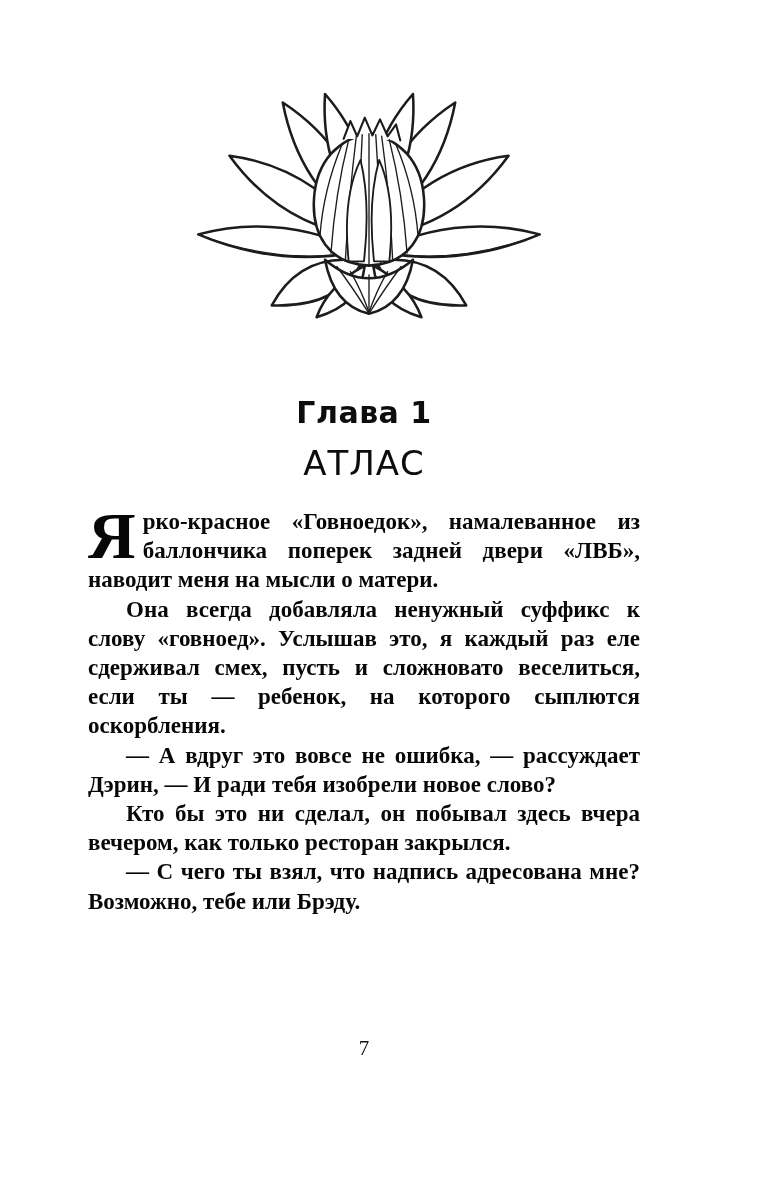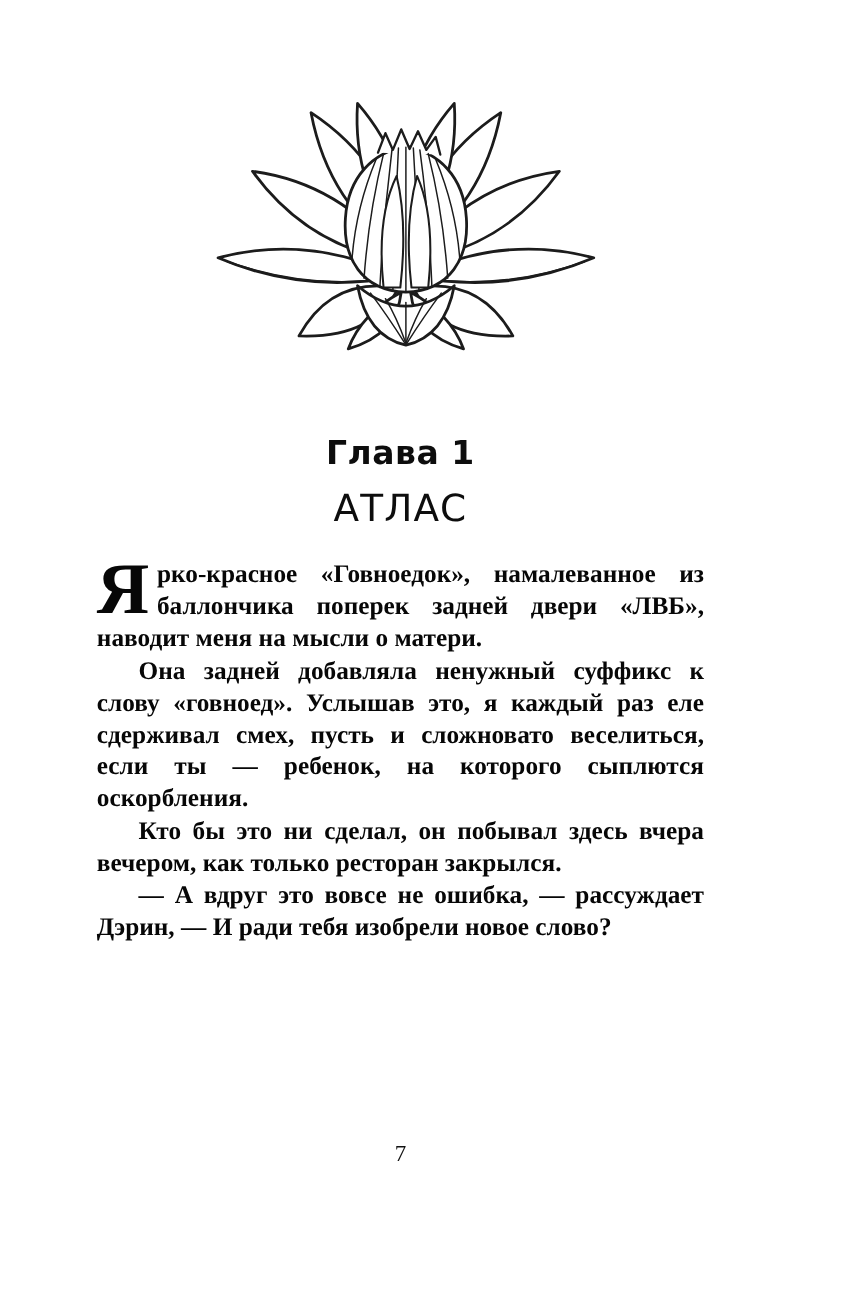--- a/index.html
+++ b/index.html
@@ -106,20 +106,21 @@
         </g>
       </g>
     </svg>
   </div>
 
   <h1 class="chapter-label">Глава 1</h1>
   <h2 class="chapter-title">АТЛАС</h2>
 
   <div class="body-text">
       <p class="first"><span class="dropcap">Я</span>рко-красное «Говноедок», намалеванное из баллончика поперек задней двери «ЛВБ», наводит меня на мысли о матери.</p>
-      <p>Она задней добавляла ненужный суффикс к слову «говноед». Услышав это, я каждый раз еле сдерживал смех, пусть и сложновато веселиться, если ты — ребенок, на которого сыплются оскорбления.</p>
+      <p>Она всегда добавляла ненужный суффикс к слову «говноед». Услышав это, я каждый раз еле сдерживал смех, пусть и сложновато веселиться, если ты — ребенок, на которого сыплются оскорбления.</p>
+      <p>— А вдруг это вовсе не ошибка, — рассуждает Дэрин, — И ради тебя изобрели новое слово?</p>
       <p>Кто бы это ни сделал, он побывал здесь вчера вечером, как только ресторан закрылся.</p>
-      <p>— А вдруг это вовсе не ошибка, — рассуждает Дэрин, — И ради тебя изобрели новое слово?</p>
+      <p>— С чего ты взял, что надпись адресована мне? Возможно, тебе или Брэду.</p>
     </div>
 
   <div class="page-number">7</div>
 
 </div>
 
 </body></html>

